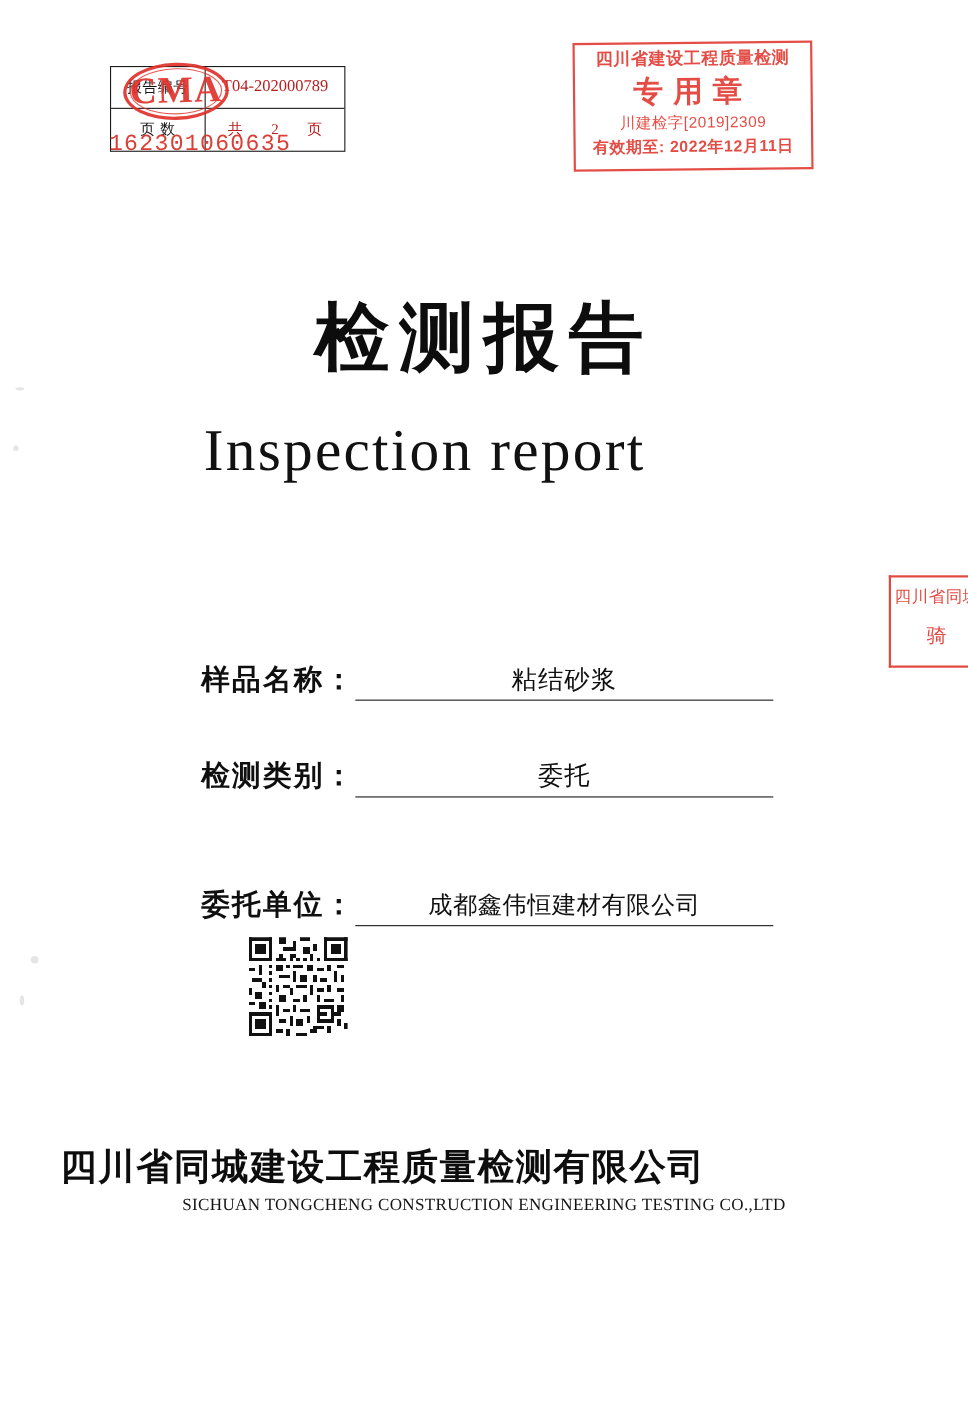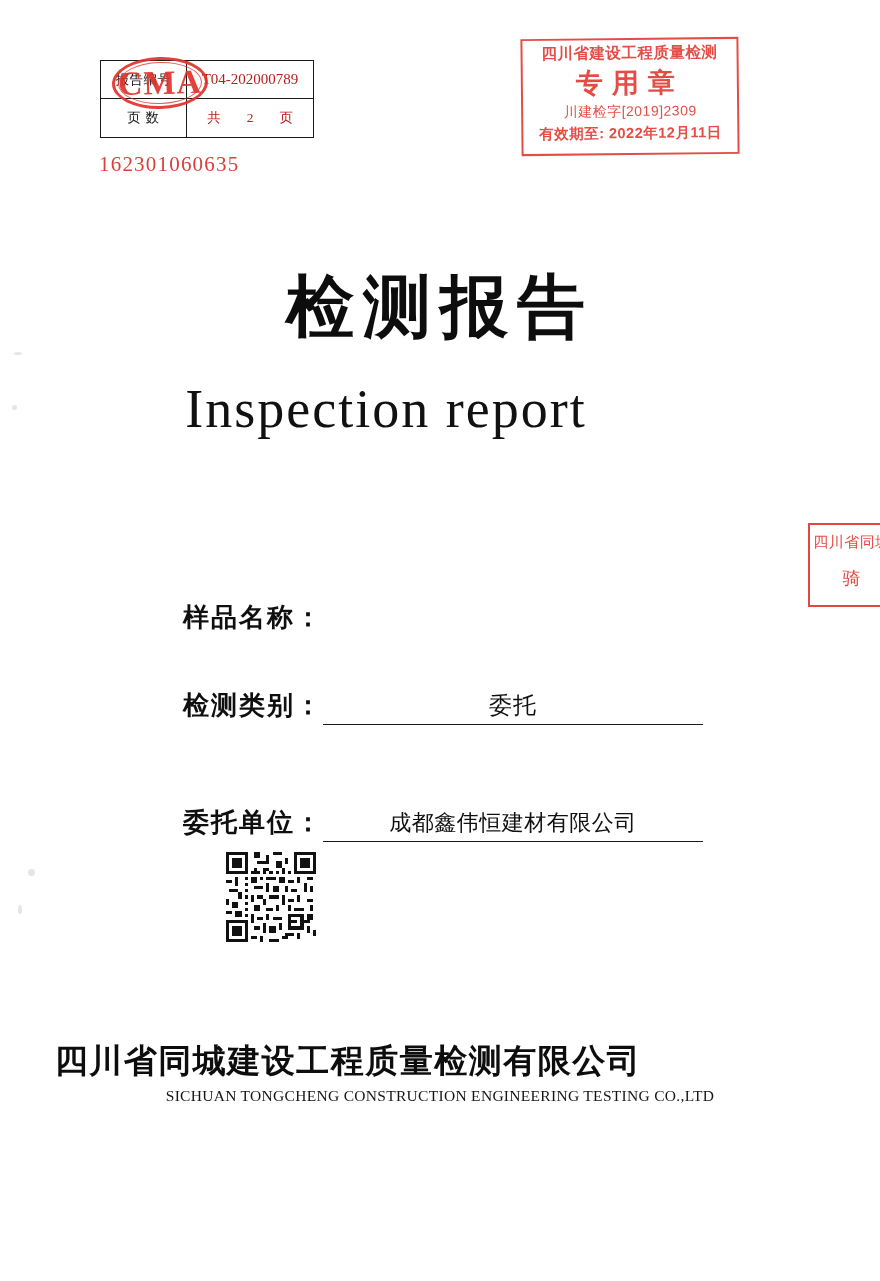--- a/index.html
+++ b/index.html
@@ -89,23 +89,23 @@
     border: 1.5px solid #e0322b;
     border-radius: 50%;
     opacity: 0.8;
     transform: rotate(-1.5deg);
   }
 
   
   #red-serial {
     position: absolute;
     left: 99px;
-    top: 152px;
+    top: 120px;
     color: #d8352c;
-    font-family: Liberation Serif, serif;
+    font-family: Liberation Mono, monospace;
     font-size: 21px;
     letter-spacing: 1.2px;
     opacity: 0.95;
   }
 
   
   #official-stamp {
     position: absolute;
     left: 521px;
     top: 38px;
@@ -296,20 +296,21 @@
 <div id="edge-stamp">
   <div class="e1">四川省同城</div>
   <div class="e2">骑</div>
 </div>
 
 <div id="title-cn">检测报告</div>
 <div id="title-en">Inspection report</div>
 
 <div class="field-row" id="row-sample">
   <span class="field-label">样品名称：</span>
+  <span class="field-value">粘结砂浆</span>
 </div>
 
 <div class="field-row" id="row-category">
   <span class="field-label">检测类别：</span>
   <span class="field-value">委托</span>
 </div>
 
 <div class="field-row" id="row-client">
   <span class="field-label">委托单位：</span>
   <span class="field-value">成都鑫伟恒建材有限公司</span>

